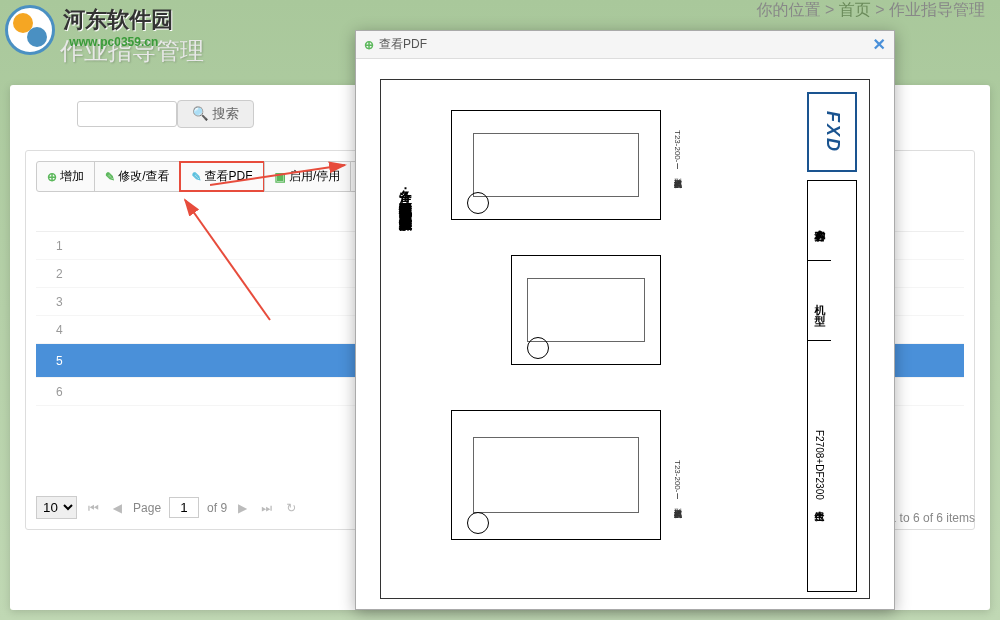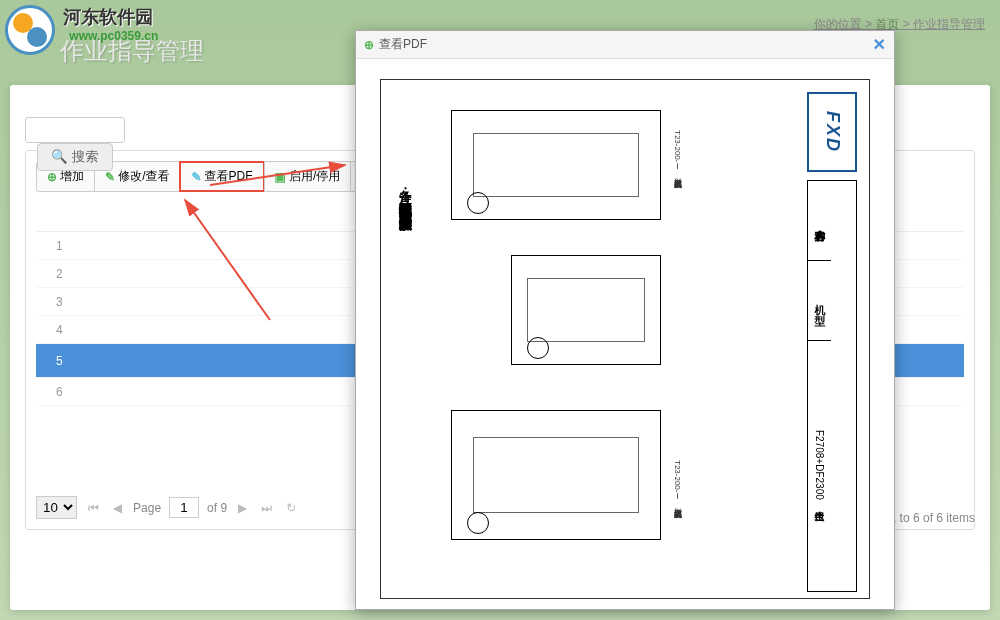--- a/index.html
+++ b/index.html
@@ -3,30 +3,30 @@
   <meta charset="utf-8">
   <style>
     * { margin: 0; padding: 0; box-sizing: border-box; }
     body { font-family: "Microsoft YaHei", Arial, sans-serif; font-size: 12px; background: linear-gradient(180deg, #a9c89b 0%, #b5d0a8 50%, #c0d8b4 100%); width: 1000px; height: 620px; overflow: hidden; position: relative; }
     
     .logo { position: absolute; top: 5px; left: 5px; z-index: 10; }
     .logo-circle { width: 50px; height: 50px; border-radius: 50%; background: #fff; border: 3px solid #4a90c2; display: inline-block; position: relative; }
     .logo-circle::before { content: ""; position: absolute; width: 20px; height: 20px; background: #f5a623; border-radius: 50%; top: 5px; left: 5px; }
     .logo-circle::after { content: ""; position: absolute; width: 20px; height: 20px; background: #4a90c2; border-radius: 50%; bottom: 5px; right: 5px; }
     .logo-text { display: inline-block; vertical-align: top; margin-left: 5px; }
-    .logo-text-cn { font-size: 18px; font-weight: bold; color: #333; text-shadow: 1px 1px 0 #fff; }
+    .logo-text-cn { font-size: 22px; font-weight: bold; color: #333; text-shadow: 1px 1px 0 #fff; }
     .logo-text-en { font-size: 12px; color: #3a9b3a; font-weight: bold; margin-left: 6px; }
     
-    .breadcrumb { position: absolute; top: 16px; right: 15px; color: #888; font-size: 12px; text-decoration: underline; }
+    .breadcrumb { position: absolute; top: 0; right: 15px; color: #888; font-size: 16px; }
     .breadcrumb a { color: #6a8a5a; text-decoration: none; }
     
     .page-title { position: absolute; top: 35px; left: 60px; font-size: 24px; color: #e8e8e8; font-weight: normal; text-shadow: 1px 1px 2px rgba(0,0,0,0.2); }
     
     .main-panel { position: absolute; top: 85px; left: 10px; right: 10px; bottom: 10px; background: #fff; border-radius: 3px; box-shadow: 0 2px 8px rgba(0,0,0,0.15); padding: 15px; }
-    .search-top { position: absolute; top: 100px; left: 25px; display: flex; align-items: center; z-index: 5; flex-direction: column; }
+    .search-top { position: absolute; top: 100px; left: 25px; display: flex; align-items: center; z-index: 5; }
     .search-top .lbl { color: #fff; font-weight: bold; }
     .search-top input { width: 100px; height: 26px; border: 1px solid #ccc; border-radius: 3px; padding: 0 6px; }
     .search-top button { height: 28px; padding: 0 14px; border: 1px solid #ccc; background: #eee; border-radius: 4px; cursor: pointer; color: #666; }
     
     .inner-panel { background: #fff; border: 1px solid #ddd; border-radius: 3px; margin-top: 50px; padding: 10px; height: 380px; position: relative; }
     
     .toolbar { display: flex; gap: 0; margin-bottom: 10px; }
     .tb-btn { padding: 5px 10px; border: 1px solid #ccc; background: #fafafa; cursor: pointer; font-size: 12px; display: flex; align-items: center; gap: 3px; margin-right: -1px; }
     .tb-btn:first-child { border-radius: 3px 0 0 3px; }
     .tb-btn:last-child { border-radius: 0 3px 3px 0; }

